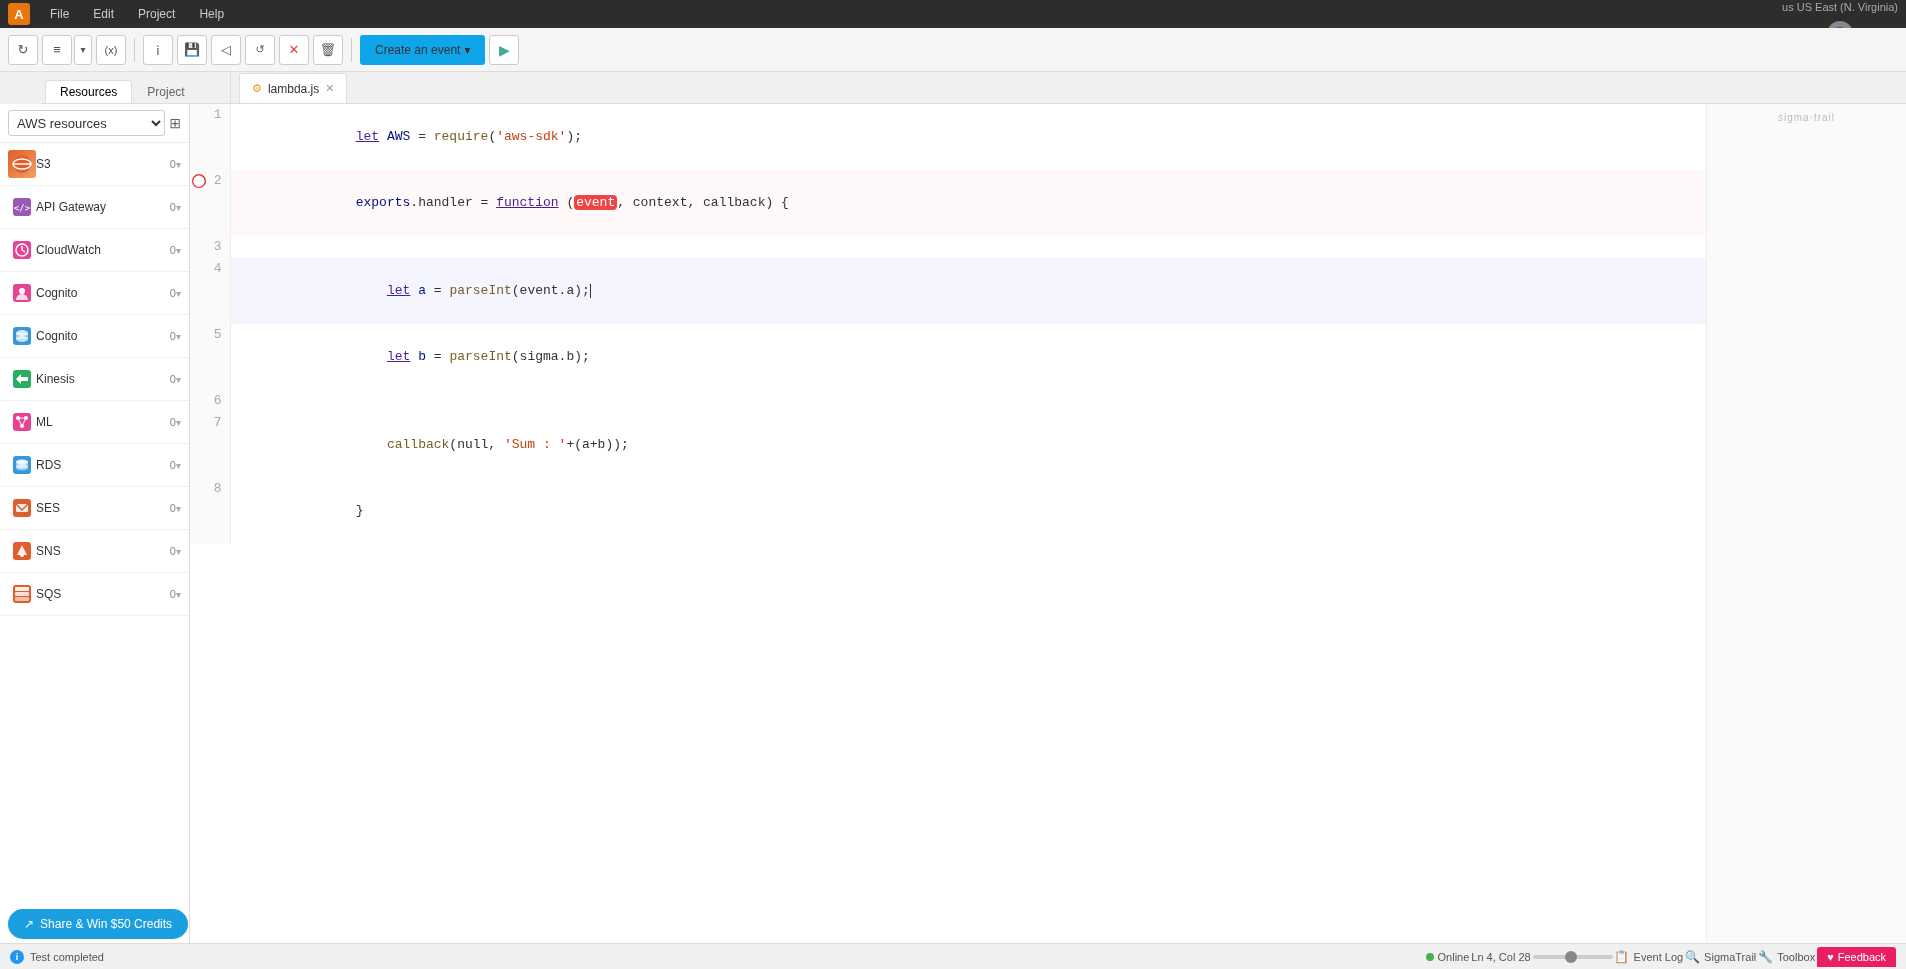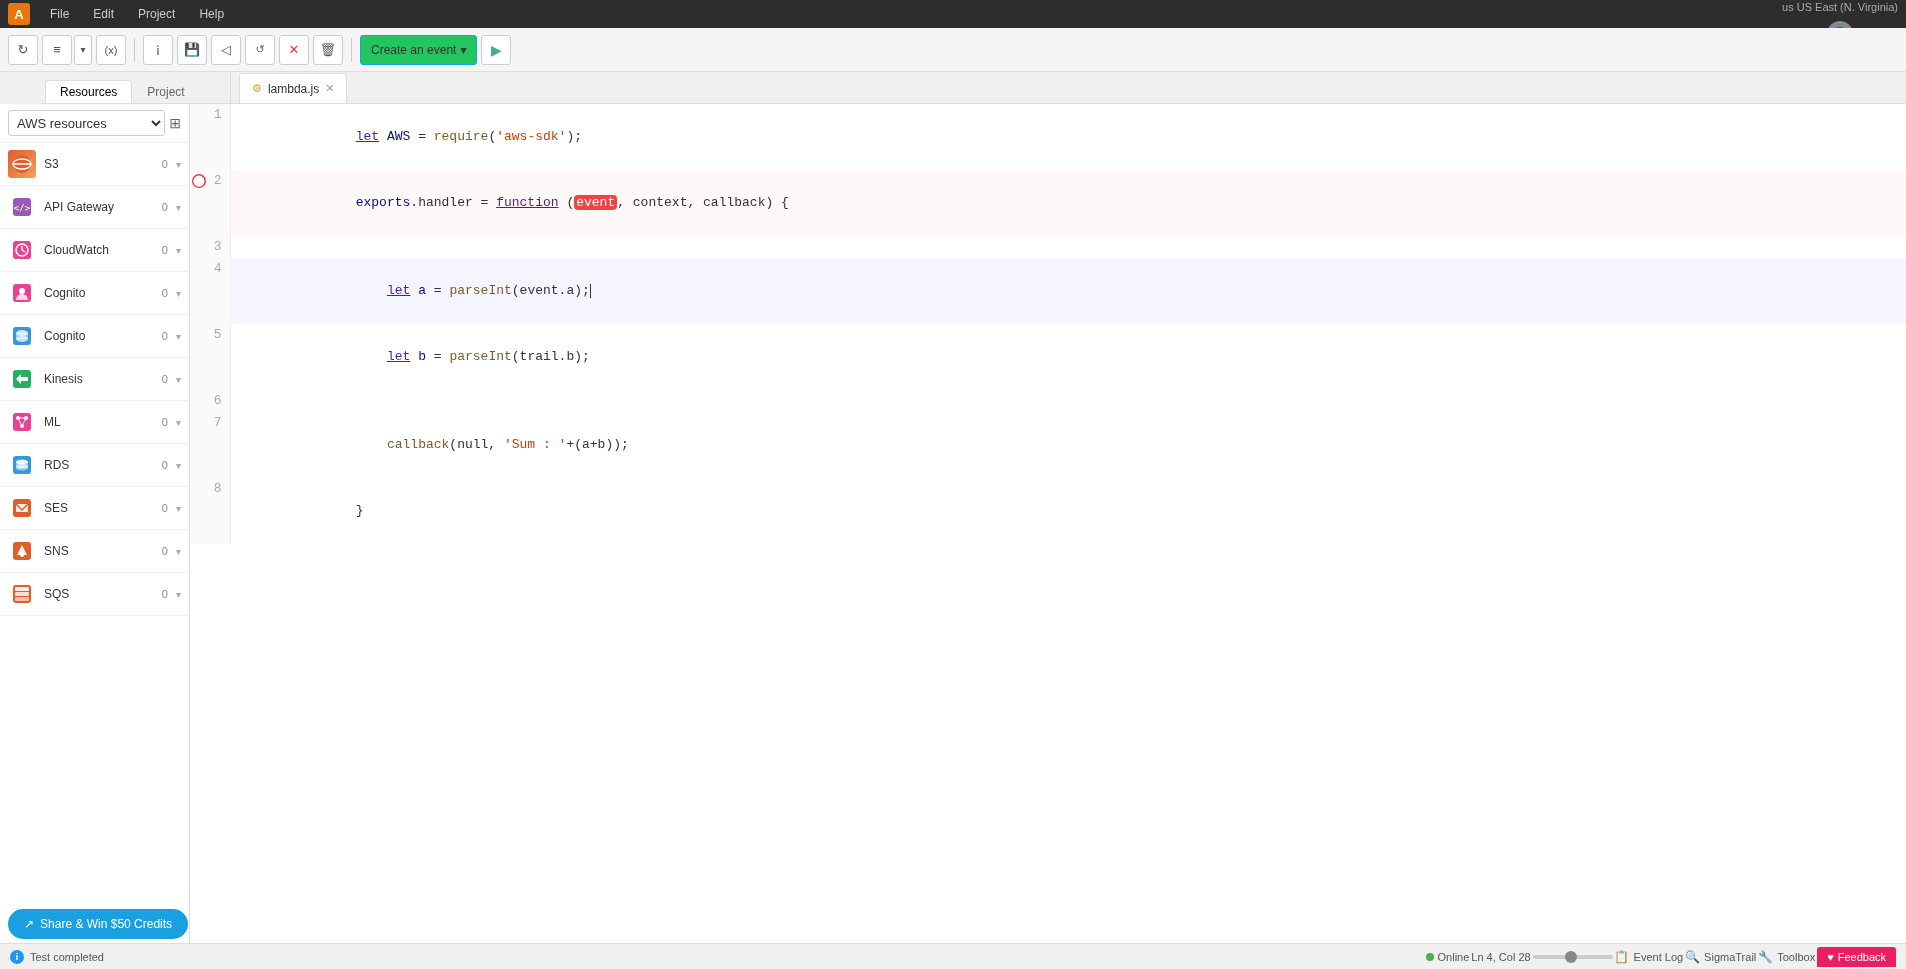--- a/index.html
+++ b/index.html
@@ -85,22 +85,22 @@
     }
     .toolbar-sep {
       width: 1px;
       height: 24px;
       background: #ccc;
       margin: 0 4px;
     }
     .create-event-btn {
       height: 30px;
       padding: 0 10px;
-      background: #22c55e;
-      border: 1px solid #0ea5e9;
+      background: #0ea5e9;
+      border: 5px solid #0ea5e9;
       border-radius: 3px;
       display: flex;
       align-items: center;
       gap: 4px;
       cursor: pointer;
       font-size: 12px;
       color: #333;
     }
     .run-btn {
       width: 30px;
@@ -164,21 +164,20 @@
       padding: 0 4px;
       color: #333;
       background: white;
     }
     .sidebar-item {
       display: flex;
       align-items: center;
       padding: 7px 8px;
       border-bottom: 1px solid #f0f0f0;
       cursor: pointer;
-      gap: 8px;
     }
     .service-icon {
       width: 28px;
       height: 28px;
       flex-shrink: 0;
       border-radius: 3px;
       display: flex;
       align-items: center;
       justify-content: center;
       font-size: 15px;
@@ -588,21 +587,21 @@
           <tr class="cursor-line">
             <td class="line-num">4</td>
             <td class="line-content">
               <span class="punct">    </span><span class="kw">let</span> <span class="var">a</span> <span class="punct">= </span><span class="fn">parseInt</span><span class="punct">(event.a);</span><span style="display:inline-block;width:1px;height:14px;background:#333;vertical-align:text-bottom;"></span>
             </td>
           </tr>
 
           <tr>
             <td class="line-num">5</td>
             <td class="line-content">
-              <span class="punct">    </span><span class="kw">let</span> <span class="var">b</span> <span class="punct">= </span><span class="fn">parseInt</span><span class="punct">(trail.b);</span>
+              <span class="punct">    </span><span class="kw">let</span> <span class="var">b</span> <span class="punct">= </span><span class="fn">parseInt</span><span class="punct">(sigma.b);</span>
             </td>
           </tr>
 
           <tr>
             <td class="line-num">6</td>
             <td class="line-content">&nbsp;</td>
           </tr>
 
           <tr>
             <td class="line-num">7</td>
@@ -615,20 +614,23 @@
             <td class="line-num">8</td>
             <td class="line-content">
               <span class="punct">}</span>
             </td>
           </tr>
         </tbody>
       </table>
     </div>
   </div>
 
+  <div class="editor-gutter">
+    <div class="gutter-label">sigma·trail</div>
+  </div>
 </div>
 
 <div class="status-bar">
   <div class="status-left">
     <div class="info-dot">i</div>
     <span>Test completed</span>
   </div>
   <div class="status-right">
     <div class="status-item">
       <div class="status-dot"></div>

